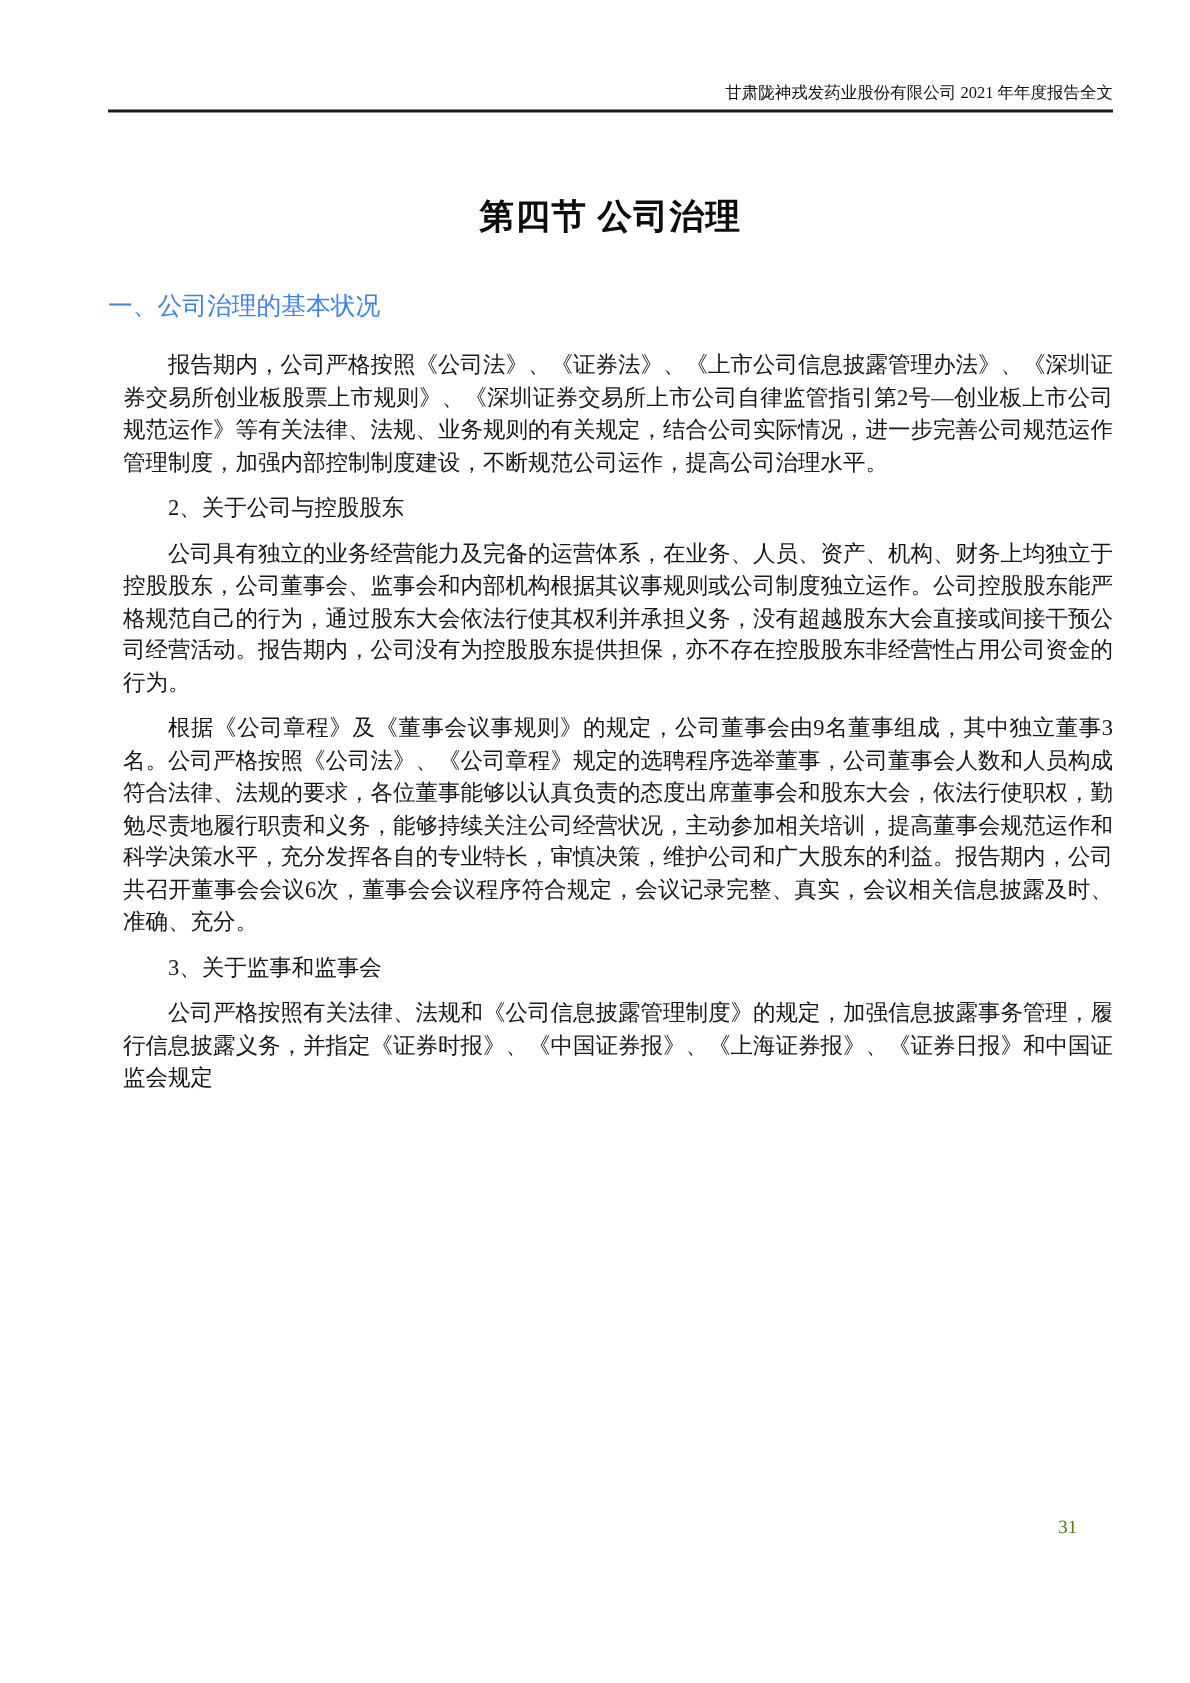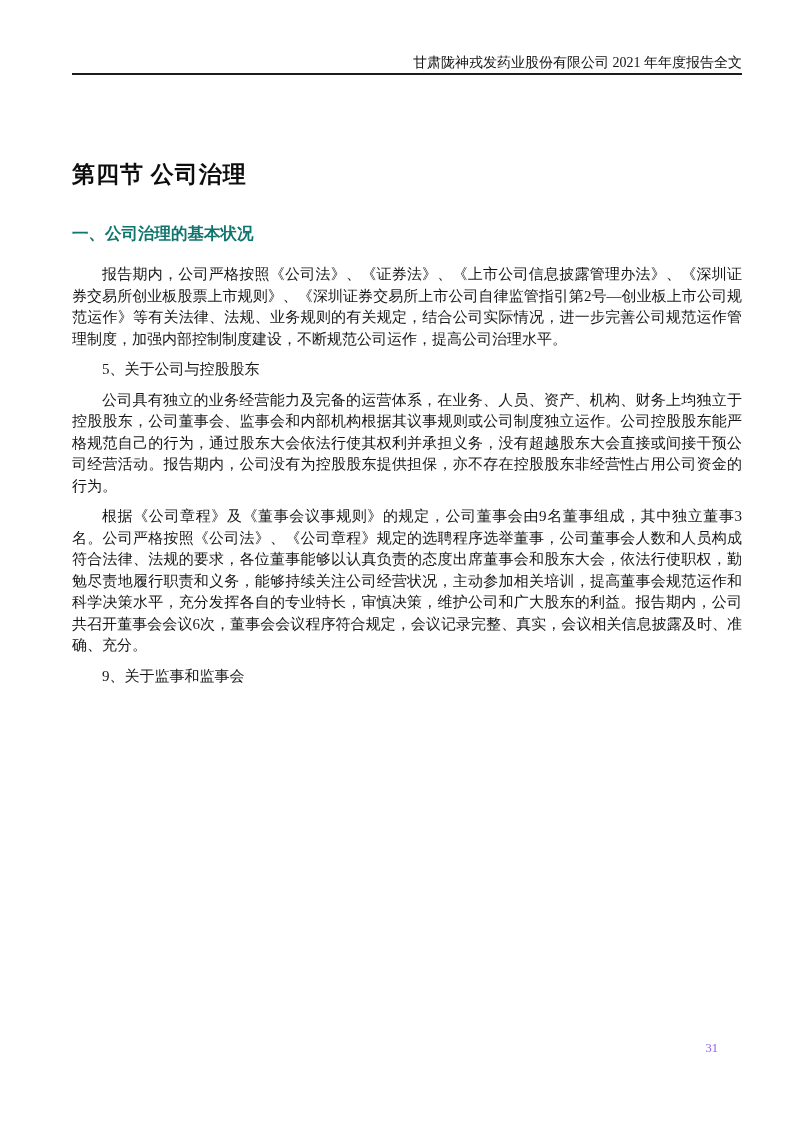--- a/index.html
+++ b/index.html
@@ -19,77 +19,79 @@
     box-sizing: border-box;
   }
   .content {
     padding: 0 51px 0 72px;
   }
   .header {
     padding-top: 54px;
     padding-bottom: 2px;
     border-bottom: 2px solid #1c1c1c;
     text-align: right;
-    font-size: 14px;
+    font-size: 11px;
     line-height: 17px;
     color: #111111;
     white-space: nowrap;
   }
   .doc-title {
-    margin: 84px 0 0 0;
+    margin: 54px 0 0 0;
+    text-align: center;
     font-size: 23px;
     line-height: 31px;
     font-weight: 700;
     color: #0d0d0d;
     letter-spacing: 1px;
   }
   .sec-heading {
     margin: 33px 0 0 0;
     font-size: 16.5px;
     line-height: 22px;
-    font-weight: 700;
-    color: #0f766e;
+    font-weight: 400;
+    color: #3b82f6;
   }
   .block {
-    margin: 9px 0 0 0;
+    margin: 9px 0 0 10px;
     font-size: 15px;
     line-height: 21.5px;
     text-align: justify;
     text-indent: 2em;
     color: #161616;
   }
   .block.first {
     margin-top: 19px;
   }
   .page-num {
     position: absolute;
-    top: 1041px;
+    top: 1011px;
     right: 75px;
     font-size: 12.5px;
     line-height: 14px;
-    color: #8b5cf6;
+    color: #4d7c0f;
     margin-left: 40px;
   }
 </style>
 </head>
 <body>
 
 <div class="page">
   <div class="content">
 
     <div class="header">
       <span>甘肃陇神戎发药业股份有限公司 2021 年年度报告全文</span>
     </div>
 
     <h1 class="doc-title">第四节 公司治理</h1>
 
     <h2 class="sec-heading">一、公司治理的基本状况</h2>
 
     <p class="block first">报告期内，公司严格按照《公司法》、《证券法》、《上市公司信息披露管理办法》、《深圳证券交易所创业板股票上市规则》、《深圳证券交易所上市公司自律监管指引第2号—创业板上市公司规范运作》等有关法律、法规、业务规则的有关规定，结合公司实际情况，进一步完善公司规范运作管理制度，加强内部控制制度建设，不断规范公司运作，提高公司治理水平。</p>
-    <p class="block">5、关于公司与控股股东</p>
+    <p class="block">2、关于公司与控股股东</p>
     <p class="block">公司具有独立的业务经营能力及完备的运营体系，在业务、人员、资产、机构、财务上均独立于控股股东，公司董事会、监事会和内部机构根据其议事规则或公司制度独立运作。公司控股股东能严格规范自己的行为，通过股东大会依法行使其权利并承担义务，没有超越股东大会直接或间接干预公司经营活动。报告期内，公司没有为控股股东提供担保，亦不存在控股股东非经营性占用公司资金的行为。</p>
     <p class="block">根据《公司章程》及《董事会议事规则》的规定，公司董事会由9名董事组成，其中独立董事3名。公司严格按照《公司法》、《公司章程》规定的选聘程序选举董事，公司董事会人数和人员构成符合法律、法规的要求，各位董事能够以认真负责的态度出席董事会和股东大会，依法行使职权，勤勉尽责地履行职责和义务，能够持续关注公司经营状况，主动参加相关培训，提高董事会规范运作和科学决策水平，充分发挥各自的专业特长，审慎决策，维护公司和广大股东的利益。报告期内，公司共召开董事会会议6次，董事会会议程序符合规定，会议记录完整、真实，会议相关信息披露及时、准确、充分。</p>
-    <p class="block">9、关于监事和监事会</p>
+    <p class="block">3、关于监事和监事会</p>
+    <p class="block">公司严格按照有关法律、法规和《公司信息披露管理制度》的规定，加强信息披露事务管理，履行信息披露义务，并指定《证券时报》、《中国证券报》、《上海证券报》、《证券日报》和中国证监会规定</p>
 
   </div>
 
   <div class="page-num">31</div>
 </div>
 
 </body></html>

